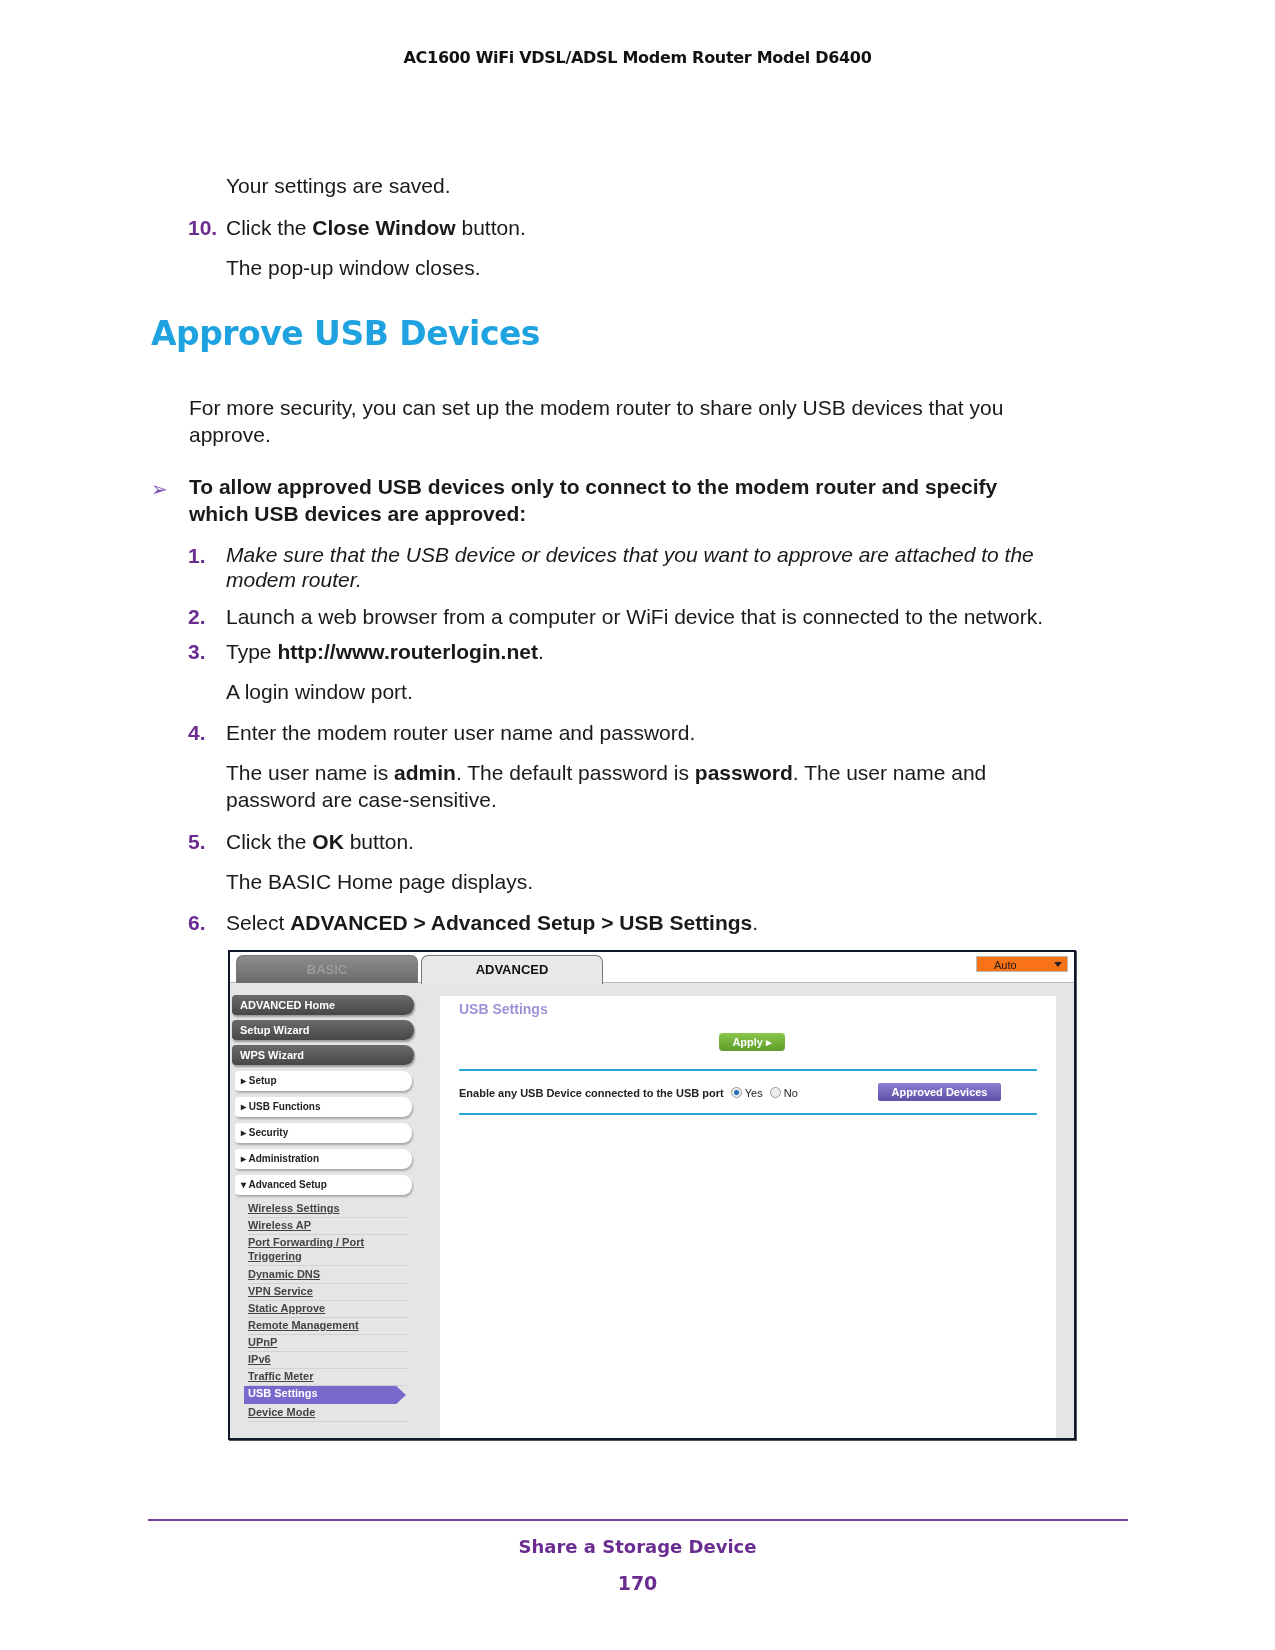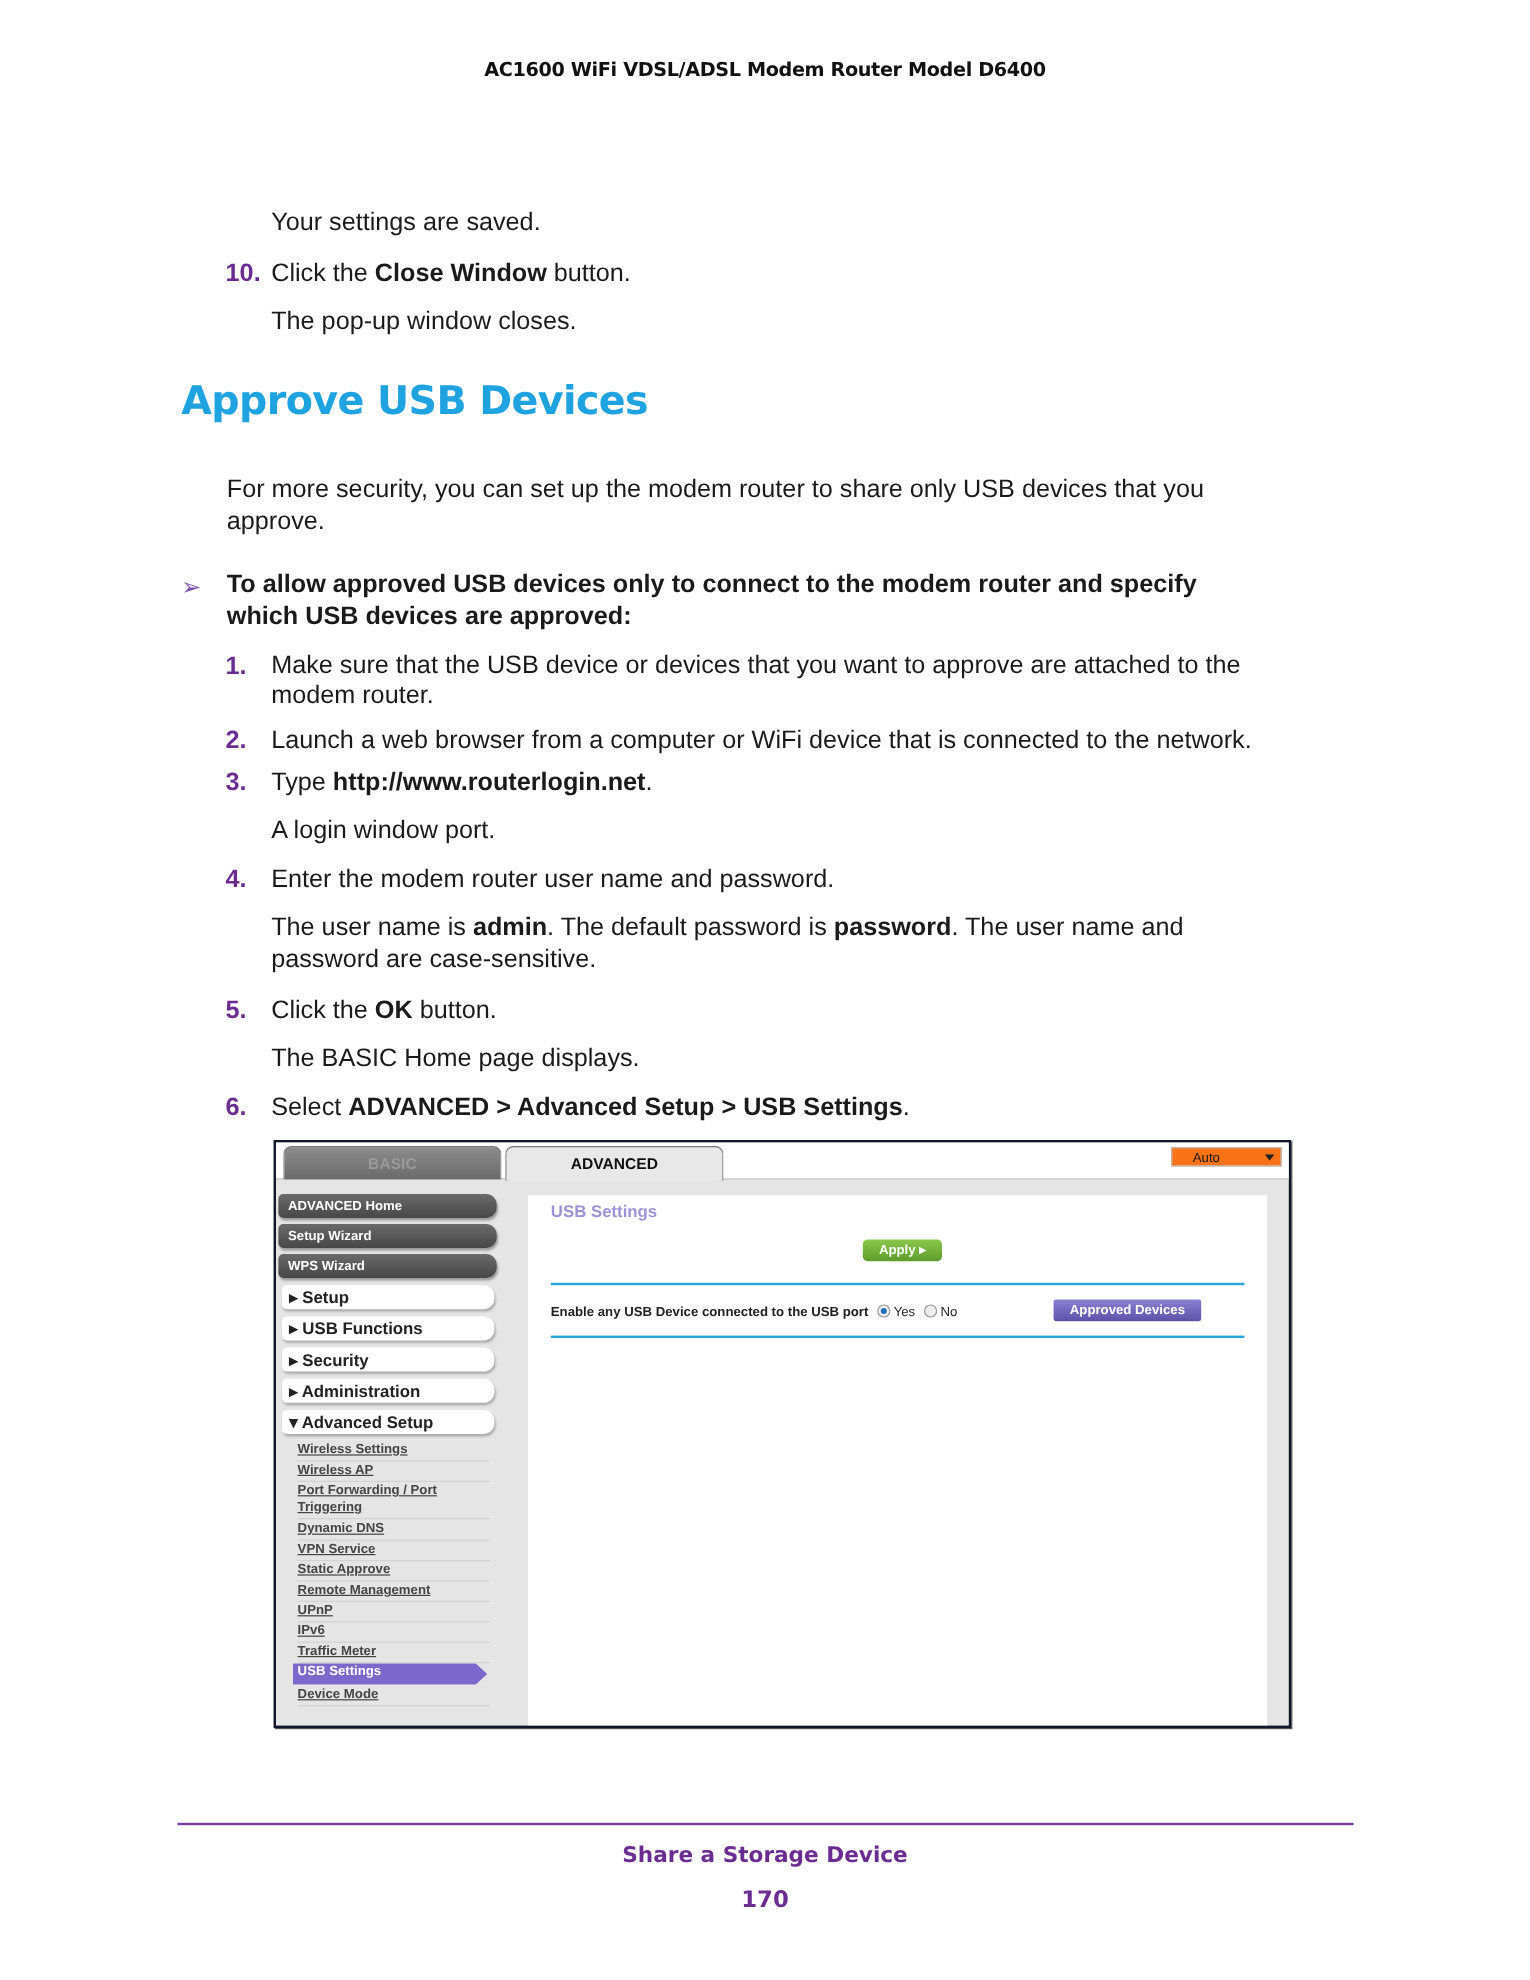--- a/index.html
+++ b/index.html
@@ -25,21 +25,21 @@
   .tab-adv { left:191px; width:180px; background:#e8e8e8; color:#111; height:28px; }
   .auto { position:absolute; right:6px; top:4px; width:92px; height:16px; border:1px solid #bbb; background:#f97316;
           font-size:11px; line-height:16px; padding-left:17px; box-sizing:border-box; }
   .auto .caret { position:absolute; right:5px; top:5px; width:0; height:0; border-left:4px solid transparent;
                  border-right:4px solid transparent; border-top:5px solid #222; }
   .side { position:absolute; left:0; top:31px; width:196px; height:455px; }
   .dark-btn { position:absolute; left:2px; width:174px; height:20px; border-radius:4px 9px 9px 4px;
               background:linear-gradient(#6a6a6a,#474747); color:#fff; font-size:11px; font-weight:bold;
               line-height:20px; padding-left:8px; box-shadow:1px 2px 2px #999; }
   .light-btn { position:absolute; left:5px; width:171px; height:20px; border-radius:4px 9px 9px 4px;
-               background:#fff; color:#222; font-size:14px; font-weight:bold; line-height:20px; padding-left:6px;
+               background:#fff; color:#222; font-size:10px; font-weight:bold; line-height:20px; padding-left:6px;
                box-shadow:1px 2px 2px #aaa; }
   .link { position:absolute; left:18px; width:160px; font-size:11px; font-weight:bold; color:#444;
           text-decoration:underline; border-bottom:1px solid #d2d2d2; line-height:14px; padding-bottom:2px; }
   .link.sel { background:#7a68cc; color:#fff; text-decoration:none; left:14px; width:158px; padding-left:4px;
               clip-path:polygon(0 0, 94% 0, 100% 50%, 94% 100%, 0 100%); border-bottom:none; height:16px; }
   .content { position:absolute; left:210px; top:44px; width:616px; height:442px; background:#fff; }
   .usb-title { position:absolute; left:19px; top:5px; font-size:14px; font-weight:bold; color:#9c93d6; }
   .apply { position:absolute; left:279px; top:37px; width:66px; height:18px; border-radius:4px;
            background:linear-gradient(#8ac64a,#5e9d2b); color:#fff; font-size:11px; font-weight:bold;
            text-align:center; line-height:18px; }
@@ -73,21 +73,21 @@
     <div>approve.</div>
 </div>
 
 <div class="arrow">➢</div>
 <div class="p" style="left:189px;top:473px;font-weight:bold;">
   <div>To allow approved USB devices only to connect to the modem router and specify</div>
     <div>which USB devices are approved:</div>
 </div>
 
 <div class="num" style="left:188px;top:542px;">1.</div>
-<div class="p" style="left:226px;top:542px;line-height:25px;">
+<div class="p" style="left:226px;top:542px;line-height:25px;font-style:italic;">
   <div>Make sure that the USB device or devices that you want to approve are attached to the</div>
     <div>modem router.</div>
 </div>
 
 <div class="num" style="left:188px;top:603px;">2.</div>
 <div class="p" style="left:226px;top:603px;">Launch a web browser from a computer or WiFi device that is connected to the network.</div>
 
 <div class="num" style="left:188px;top:638px;">3.</div>
 <div class="p" style="left:226px;top:638px;"><span>Type </span><b>http://www.routerlogin.net</b><span>.</span></div>
 <div class="p" style="left:226px;top:678px;">A login window port.</div>

